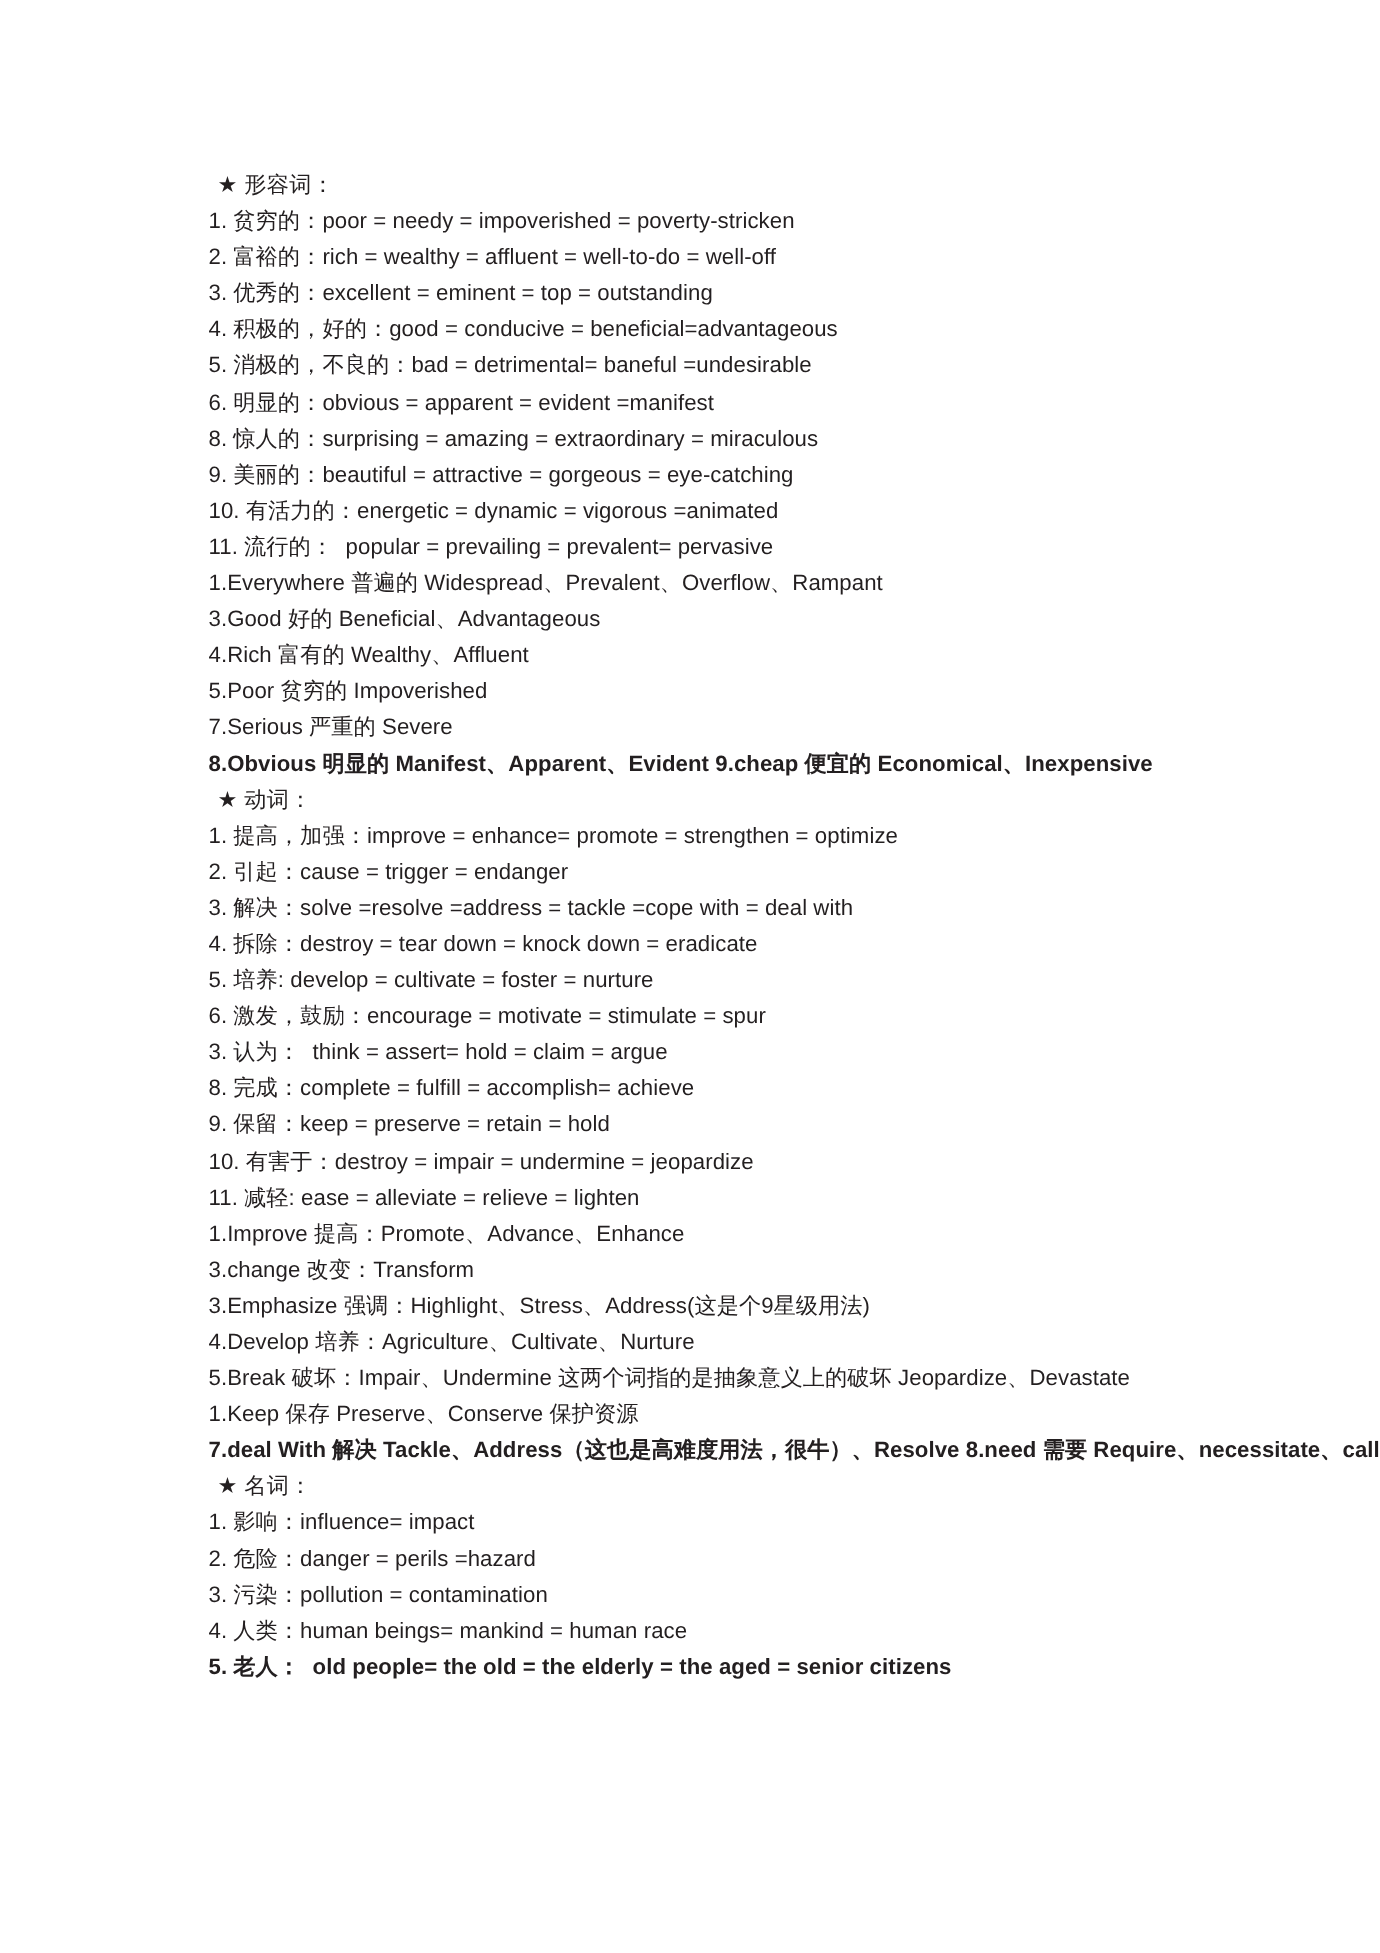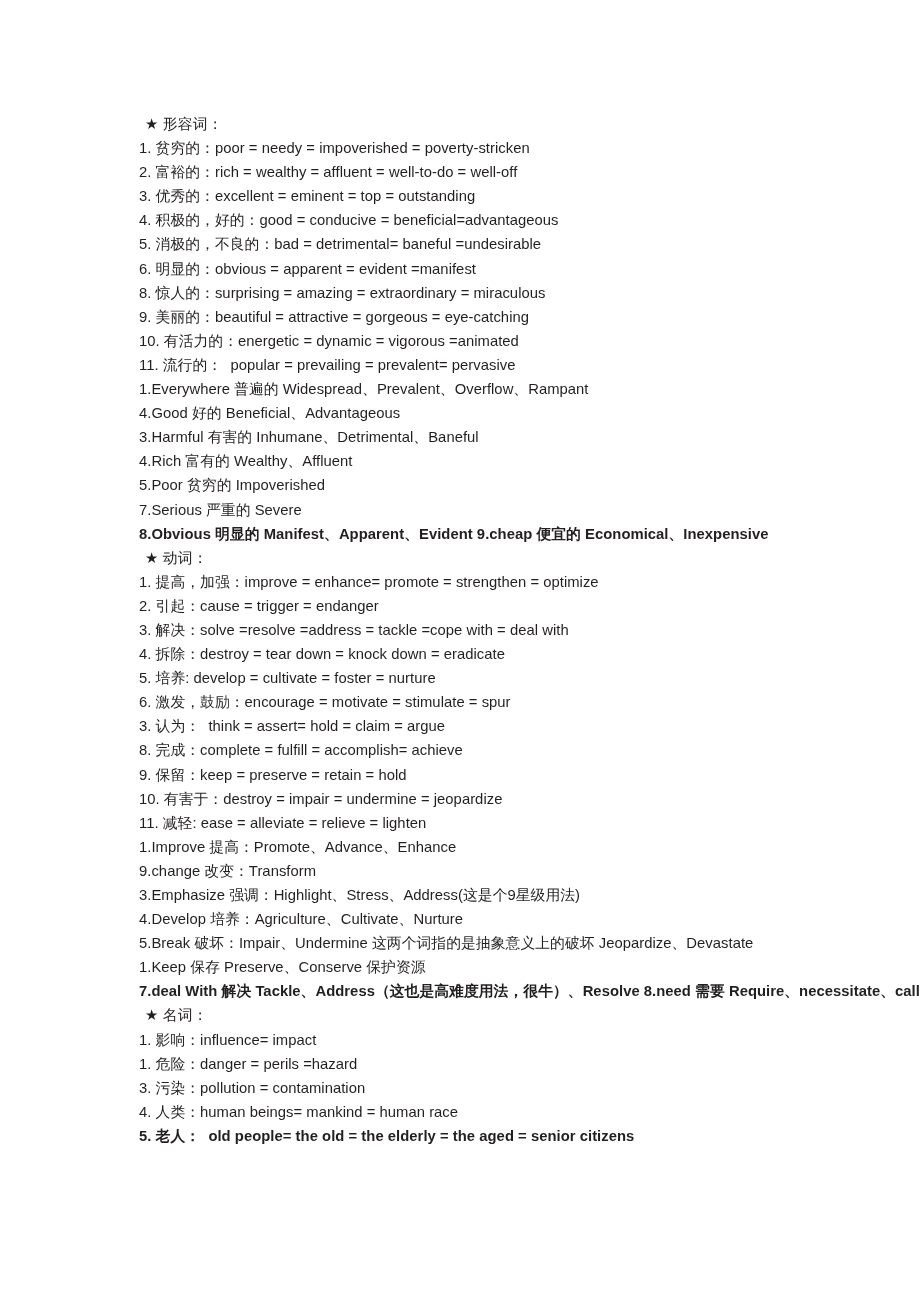--- a/index.html
+++ b/index.html
@@ -54,45 +54,44 @@
       <div class="line">2. 富裕的：rich = wealthy = affluent = well-to-do = well-off</div>
       <div class="line">3. 优秀的：excellent = eminent = top = outstanding</div>
       <div class="line">4. 积极的，好的：good = conducive = beneficial=advantageous</div>
       <div class="line">5. 消极的，不良的：bad = detrimental= baneful =undesirable</div>
       <div class="line">6. 明显的：obvious = apparent = evident =manifest</div>
       <div class="line">8. 惊人的：surprising = amazing = extraordinary = miraculous</div>
       <div class="line">9. 美丽的：beautiful = attractive = gorgeous = eye-catching</div>
       <div class="line">10. 有活力的：energetic = dynamic = vigorous =animated</div>
       <div class="line">11. 流行的：  popular = prevailing = prevalent= pervasive</div>
       <div class="line">1.Everywhere 普遍的 Widespread、Prevalent、Overflow、Rampant</div>
-      <div class="line">4.Good 好的 Beneficial、Advantageous</div>
-      <div class="line">3.Harmful 有害的 Inhumane、Detrimental、Baneful</div>
+      <div class="line">3.Good 好的 Beneficial、Advantageous</div>
       <div class="line">4.Rich 富有的 Wealthy、Affluent</div>
       <div class="line">5.Poor 贫穷的 Impoverished</div>
       <div class="line">7.Serious 严重的 Severe</div>
       <div class="line overflow">8.Obvious 明显的 Manifest、Apparent、Evident 9.cheap 便宜的 Economical、Inexpensive</div>
       <div class="line heading">★ 动词：</div>
       <div class="line">1. 提高，加强：improve = enhance= promote = strengthen = optimize</div>
       <div class="line">2. 引起：cause = trigger = endanger</div>
       <div class="line">3. 解决：solve =resolve =address = tackle =cope with = deal with</div>
       <div class="line">4. 拆除：destroy = tear down = knock down = eradicate</div>
       <div class="line">5. 培养: develop = cultivate = foster = nurture</div>
       <div class="line">6. 激发，鼓励：encourage = motivate = stimulate = spur</div>
       <div class="line">3. 认为：  think = assert= hold = claim = argue</div>
       <div class="line">8. 完成：complete = fulfill = accomplish= achieve</div>
       <div class="line">9. 保留：keep = preserve = retain = hold</div>
       <div class="line">10. 有害于：destroy = impair = undermine = jeopardize</div>
       <div class="line">11. 减轻: ease = alleviate = relieve = lighten</div>
       <div class="line">1.Improve 提高：Promote、Advance、Enhance</div>
-      <div class="line">9.change 改变：Transform</div>
+      <div class="line">3.change 改变：Transform</div>
       <div class="line">3.Emphasize 强调：Highlight、Stress、Address(这是个9星级用法)</div>
       <div class="line">4.Develop 培养：Agriculture、Cultivate、Nurture</div>
       <div class="line">5.Break 破坏：Impair、Undermine 这两个词指的是抽象意义上的破坏 Jeopardize、Devastate</div>
       <div class="line">1.Keep 保存 Preserve、Conserve 保护资源</div>
       <div class="line overflow">7.deal With 解决 Tackle、Address（这也是高难度用法，很牛）、Resolve 8.need 需要 Require、necessitate、call</div>
       <div class="line heading">★ 名词：</div>
       <div class="line">1. 影响：influence= impact</div>
-      <div class="line">1. 危险：danger = perils =hazard</div>
+      <div class="line">2. 危险：danger = perils =hazard</div>
       <div class="line">3. 污染：pollution = contamination</div>
       <div class="line">4. 人类：human beings= mankind = human race</div>
       <div class="line overflow">5. 老人：  old people= the old = the elderly = the aged = senior citizens</div>
     </div>
 </div>
 
 </body></html>

